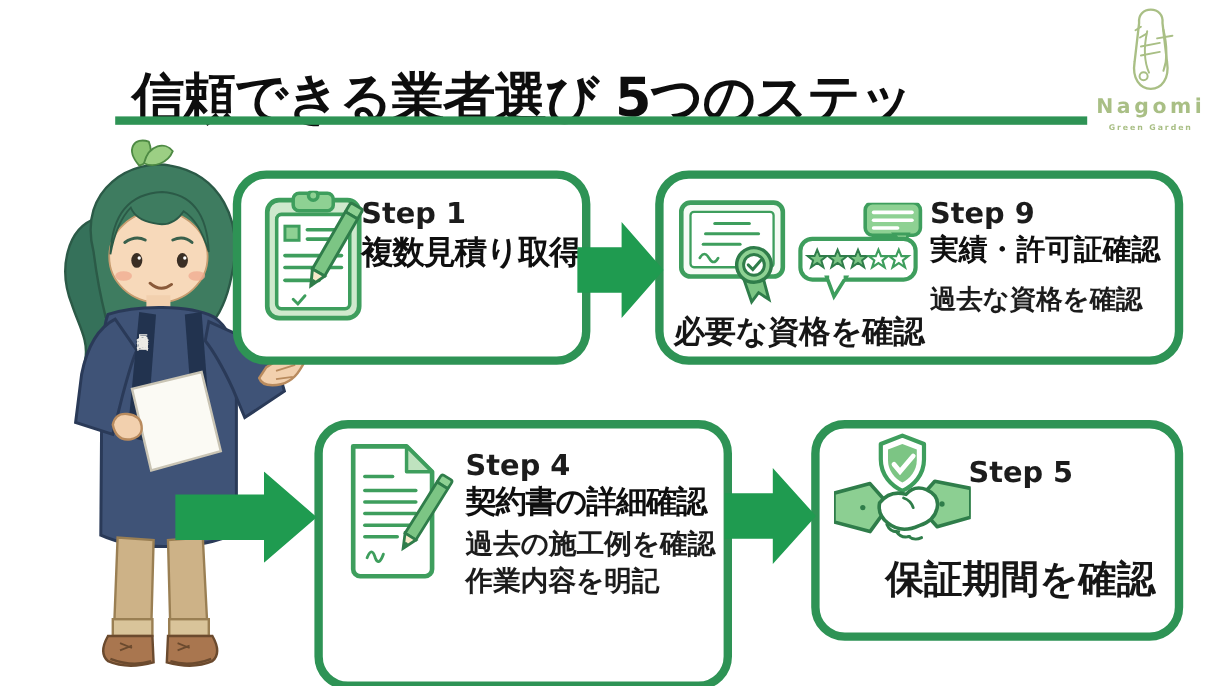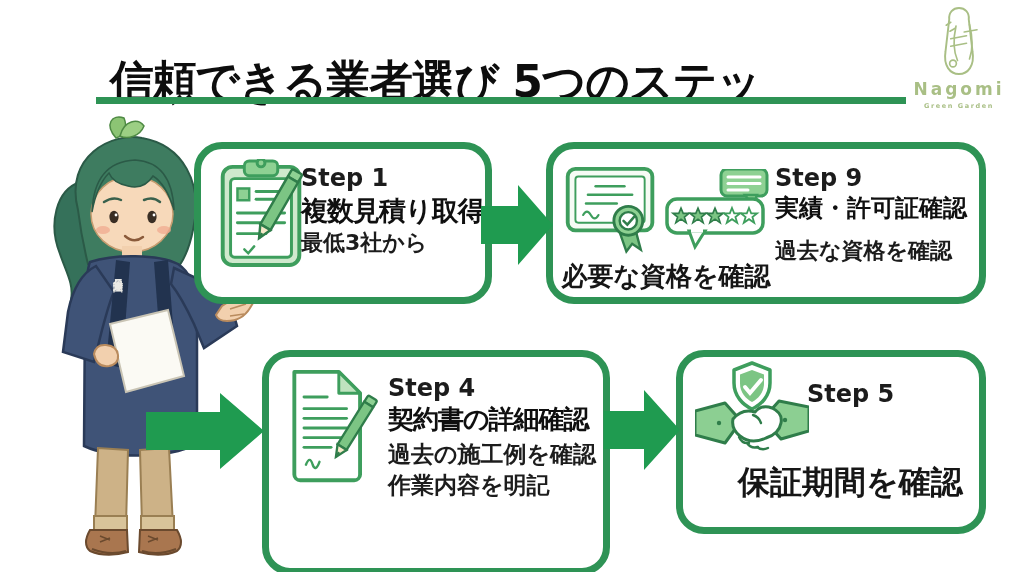--- a/index.html
+++ b/index.html
@@ -172,21 +172,20 @@
           <rect x="-6" y="-8" width="12" height="9" rx="2" fill="#8ed193" stroke="#2f7d4a" stroke-width="2.5"></rect>
           <rect x="-6" y="1" width="12" height="56" fill="#7cc584" stroke="#2f7d4a" stroke-width="2.5"></rect>
           <polygon points="-6,57 6,57 0,70" fill="#f7e9c9" stroke="#2f7d4a" stroke-width="2.5"></polygon>
           <path d="M0,64 L0,70" stroke="#2f7d4a" stroke-width="2.5"></path>
         </g>
       </svg>
     </div>
     <div class="abs" style="left:100px;top:14px;">
       <div class="step-label">Step 1</div>
       <div class="step-title">複数見積り取得</div>
-      <div class="step-note">最低3社から</div>
     </div>
   </div>
 
   <div id="box2" class="abs step-box">
     <div class="abs" style="left:10px;top:16px;">
       <svg width="96" height="100" viewBox="0 0 96 104">
         <rect x="3" y="4" width="88" height="64" rx="8" fill="#f6fbf5" stroke="#3e9e5d" stroke-width="4"></rect>
         <rect x="11" y="12" width="72" height="48" rx="3" fill="#fff" stroke="#3e9e5d" stroke-width="2"></rect>
         <g stroke="#3e9e5d" stroke-width="2.6" stroke-linecap="round" fill="none">
           <path d="M32,22 L62,22"></path>

